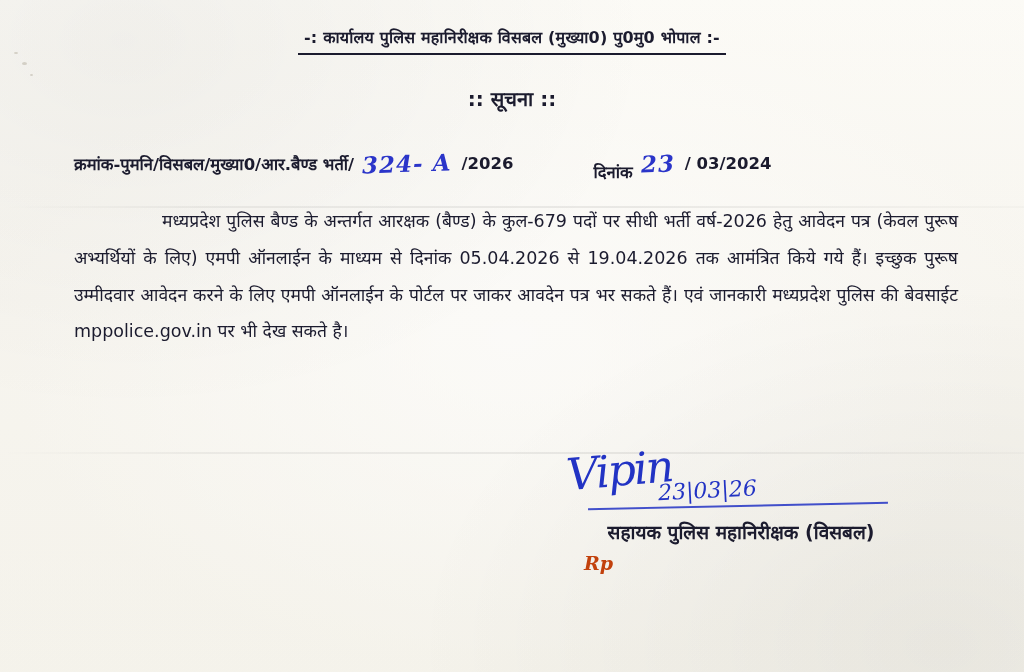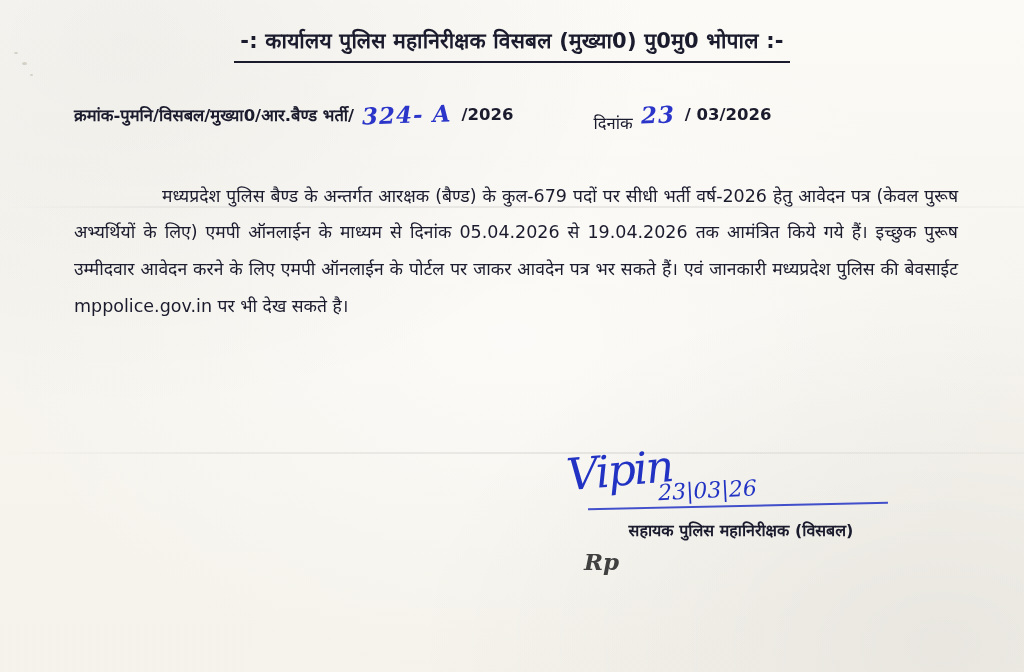--- a/index.html
+++ b/index.html
@@ -49,21 +49,21 @@
     box-sizing: border-box;
   }
 
   
   .title-row {
     text-align: center;
     margin-top: 26px;
   }
   .title {
     display: inline-block;
-    font-size: 21px;
+    font-size: 16px;
     font-weight: 700;
     letter-spacing: .2px;
     border-bottom: 2px solid #1b1b2e;
     padding: 0 6px 3px 6px;
     line-height: 1.5;
   }
 
   .subtitle {
     text-align: center;
     font-size: 20px;
@@ -85,26 +85,26 @@
     color: #2b35c9;
     font-size: 23px;
     font-style: italic;
     font-weight: 700;
     letter-spacing: 1px;
     transform: rotate(-2deg);
     display: inline-block;
     padding: 0 8px;
   }
   .ref-year { font-weight: 600; margin-left: 2px; }
-  .ref-date-label { font-weight: 400; margin-left: 80px; margin-top: 16px; }
+  .ref-date-label { font-weight: 700; margin-left: 80px; margin-top: 16px; }
   .ref-date-rest { font-weight: 600; margin-left: 2px; }
 
   
   .body-text {
-    margin-top: 44px;
+    margin-top: 20px;
     font-size: 17.5px;
     line-height: 2.1;
     text-align: justify;
     text-justify: inter-word;
     padding: 0 6px 0 14px;
   }
   .body-text .indent { display: inline-block; width: 88px; }
 
   
   .sign-area {
@@ -142,34 +142,34 @@
     margin: 4px 0 0 62px;
     transform: rotate(-1.2deg);
     opacity: .85;
   }
   .sign-name {
     font-size: 17px;
     font-weight: 700;
     margin-top: 12px;
   }
   .sign-desig {
-    font-size: 16px;
+    font-size: 19px;
     font-weight: 700;
     margin-top: 12px;
   }
   .sign-office {
     font-size: 17.5px;
     font-weight: 700;
     margin-top: 6px;
     position: relative;
   }
   .rp-mark {
     font-family: "DejaVu Serif", serif;
-    color: #404040;
-    font-size: 23px;
+    color: #c2410c;
+    font-size: 19px;
     font-style: italic;
     position: absolute;
     left: 58px;
     top: 1px;
   }
 </style>
 </head>
 <body>
 
 <div class="paper"></div>
@@ -178,28 +178,29 @@
 <div class="speck" style="left:22px;top:62px;width:5px;height:3px;"></div>
 <div class="speck" style="left:30px;top:74px;width:3px;height:2px;"></div>
 <div class="speck" style="left:14px;top:52px;width:4px;height:2px;"></div>
 
 <div class="doc">
 
   <div class="title-row">
     <div class="title">-: कार्यालय पुलिस महानिरीक्षक विसबल (मुख्या0) पु0मु0 भोपाल :-</div>
   </div>
 
+  <div class="subtitle">:: सूचना ::</div>
 
   <div class="ref-line">
     <span class="ref-label">क्रमांक-पुमनि/विसबल/मुख्या0/आर.बैण्ड भर्ती/</span>
     <span class="handwrite">324- A</span>
     <span class="ref-year">/2026</span>
     <span class="ref-date-label">दिनांक</span>
     <span class="handwrite">23</span>
-    <span class="ref-date-rest">/ 03/2026</span>
+    <span class="ref-date-rest">/ 03/2024</span>
   </div>
 
   <div class="body-text">
     <span class="indent"></span><span>मध्यप्रदेश पुलिस बैण्ड के अन्तर्गत आरक्षक (बैण्ड) के कुल-679 पदों पर सीधी भर्ती वर्ष-2026 हेतु आवेदन पत्र (केवल पुरूष अभ्यर्थियों के लिए) एमपी ऑनलाईन के माध्यम से दिनांक 05.04.2026 से 19.04.2026 तक आमंत्रित किये गये हैं। इच्छुक पुरूष उम्मीदवार आवेदन करने के लिए एमपी ऑनलाईन के पोर्टल पर जाकर आवदेन पत्र भर सकते हैं। एवं जानकारी मध्यप्रदेश पुलिस की बेवसाईट mppolice.gov.in पर भी देख सकते है।</span>
   </div>
 
   <div class="sign-area">
     <div class="signature">Vipin</div>
     <div class="sign-date">23|03|26</div>
     <div class="sign-underline"></div>

